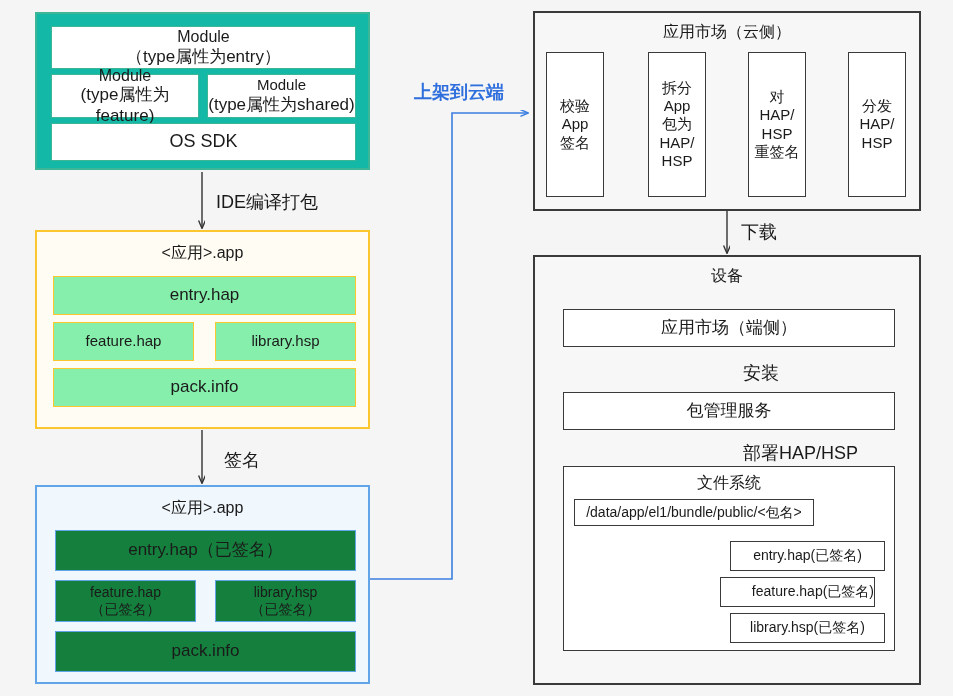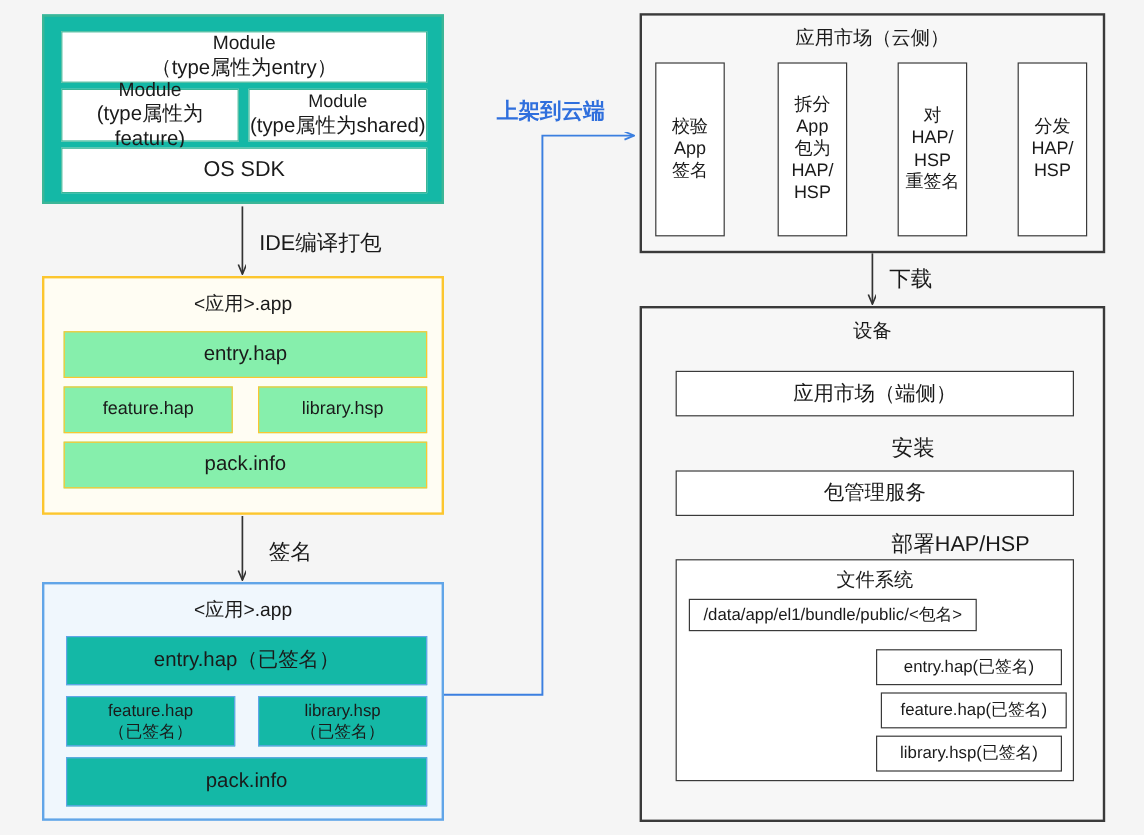--- a/index.html
+++ b/index.html
@@ -17,21 +17,21 @@
 
   
   .grp-teal{border:2px solid #3cb697;background:#14b8a6;}
   .grp-yellow{border:2px solid #fcc62f;background:#fffdf3;}
   .grp-blue{border:2px solid #61a5e8;background:#f0f7fd;}
   .grp-gray{border:2px solid #3a3a3a;background:#f7f7f7;}
 
   
   .bx-teal{border:1.5px solid #3cb697;background:#ffffff;}
   .bx-yellow{border:1.5px solid #fcc62f;background:#86efac;}
-  .bx-blue{border:1.5px solid #61a5e8;background:#14b8a6;}
+  .bx-blue{border:1.5px solid #61a5e8;background:#15803d;}
   .bx-gray{border:1.5px solid #3a3a3a;background:#ffffff;}
 
   .grp-title{position:absolute;left:0;right:0;text-align:center;font-size:16px;}
   .grp-title.sm{font-size:16px;}
 
   .lbl{position:absolute;font-size:18px;white-space:nowrap;}
   .lbl-blue{color:#2f6fdd;font-weight:bold;}
 
   .t13{font-size:17px;}
   .t14{font-size:14px;}
@@ -182,21 +182,21 @@
     <div class="lbl" style="left:208px;top:184px;">部署HAP/HSP</div>
 
     <div class="abs bx-gray" style="left:28px;top:209px;width:332px;height:185px;">
       <div class="grp-title sm" style="top:6px;">文件系统</div>
       <div class="abs bx-gray ctr" style="left:10px;top:32px;width:240px;height:27px;">
         <div class="t14">/data/app/el1/bundle/public/&lt;包名&gt;</div>
       </div>
       <div class="abs bx-gray ctr" style="left:166px;top:74px;width:155px;height:30px;">
         <div class="t14">entry.hap(已签名)</div>
       </div>
-      <div class="abs bx-gray ctr" style="left:170px;top:110px;width:155px;height:30px;">
+      <div class="abs bx-gray ctr" style="left:156px;top:110px;width:155px;height:30px;justify-content:flex-end;">
         <div class="t14">feature.hap(已签名)</div>
       </div>
       <div class="abs bx-gray ctr" style="left:166px;top:146px;width:155px;height:30px;">
         <div class="t14">library.hsp(已签名)</div>
       </div>
     </div>
   </div>
 
 </div>
 

